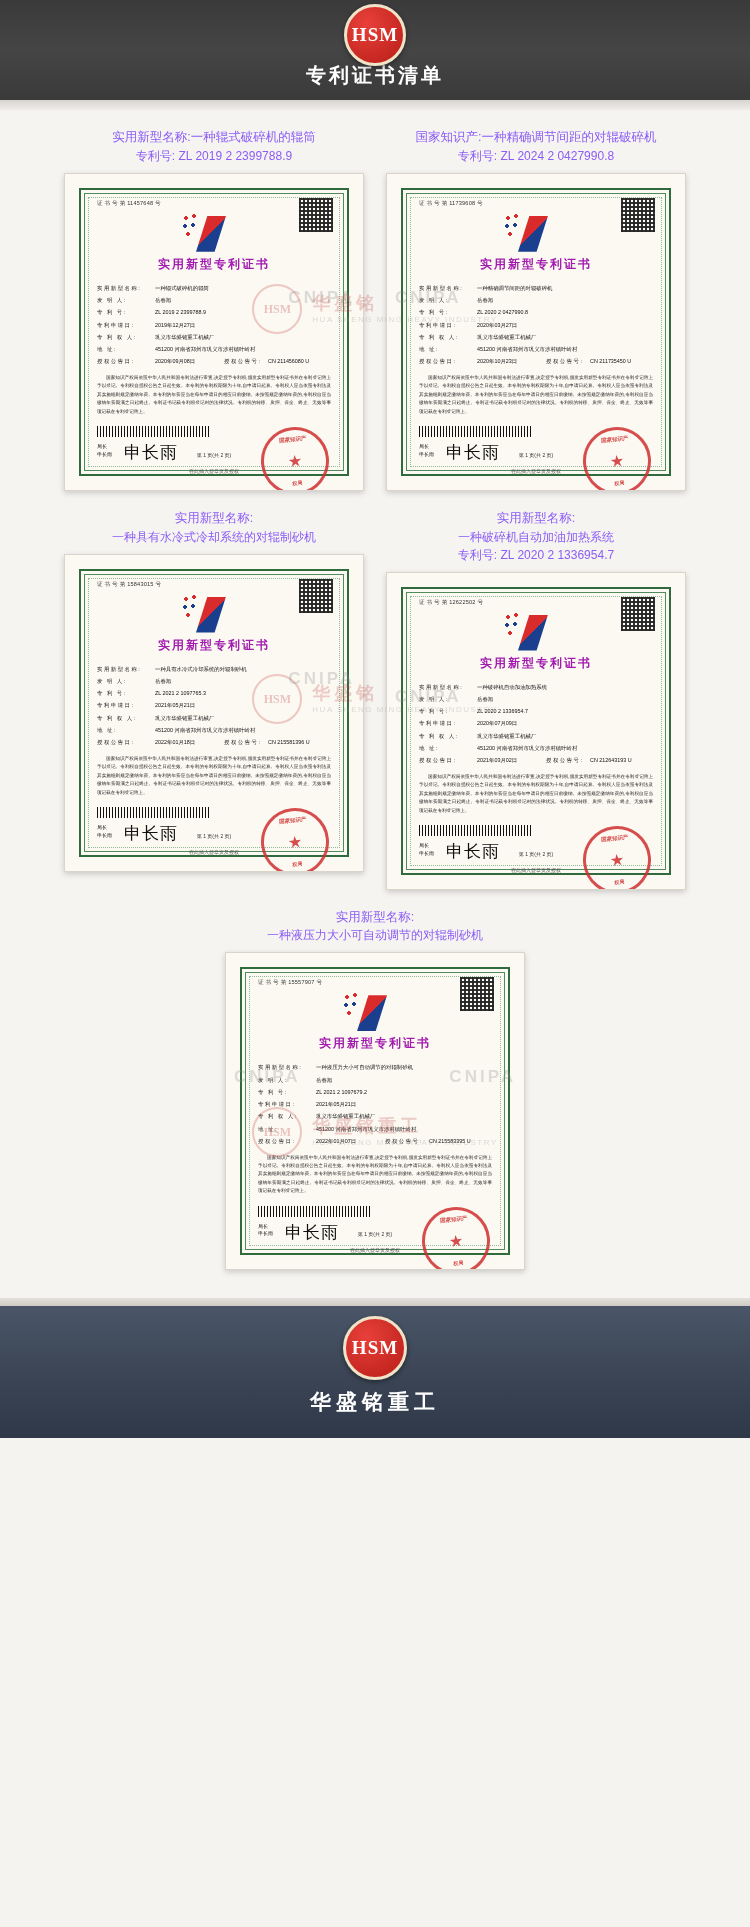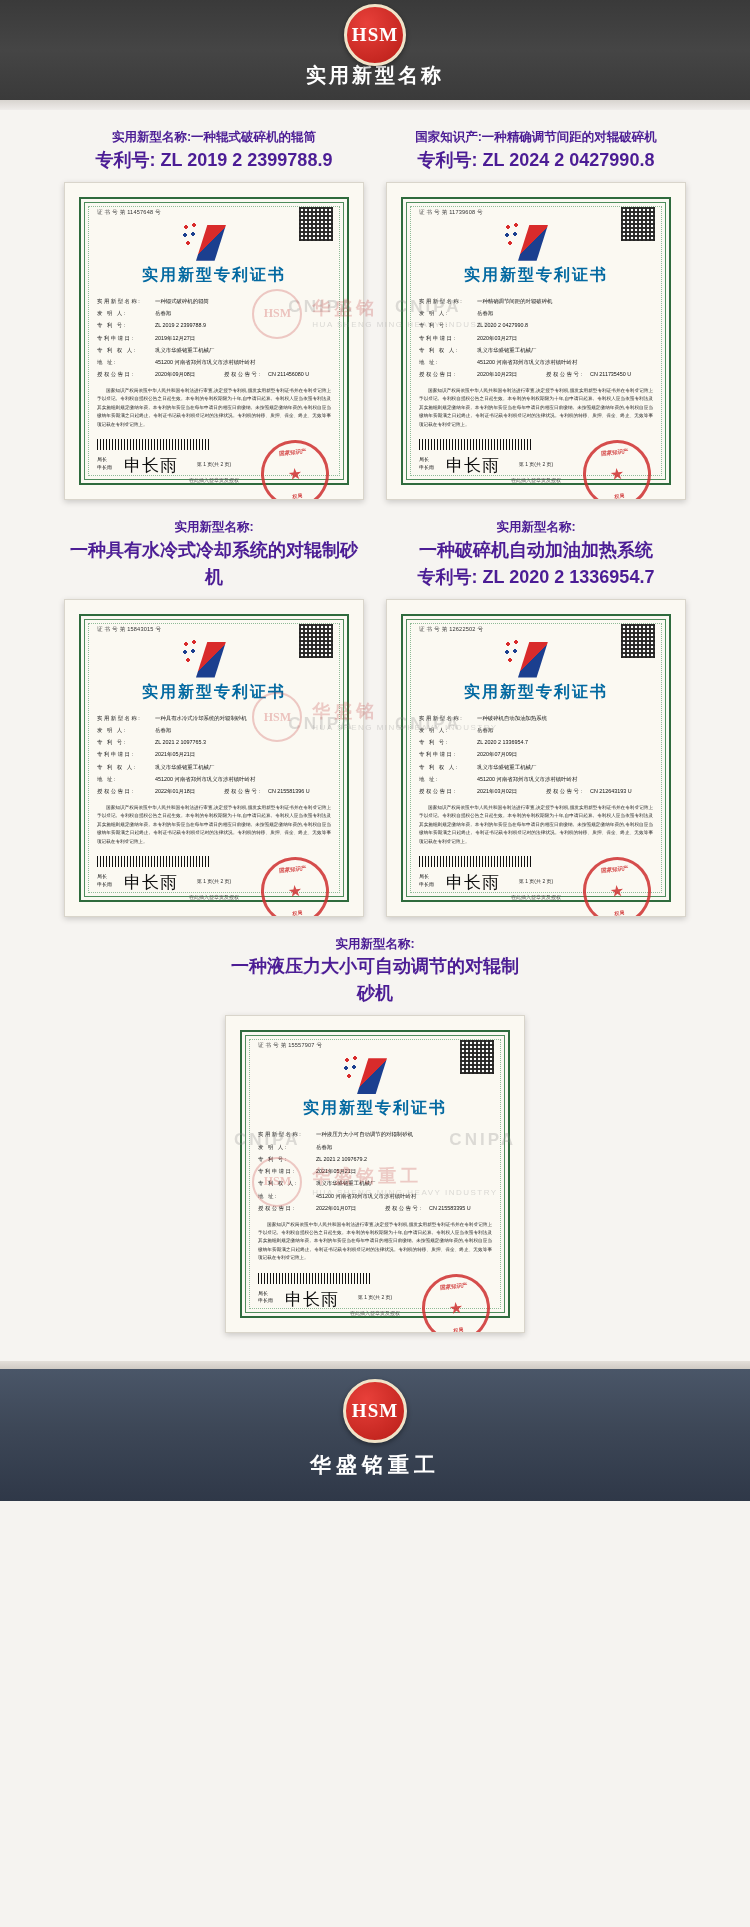--- a/index.html
+++ b/index.html
@@ -41,25 +41,25 @@
     padding:18px 0 10px 0;
   }
   .row{
     display:flex;justify-content:center;gap:22px;
     margin-bottom:18px;
   }
   .row.single{justify-content:center;}
 
   .cert{width:300px;}
   .cap{
-    text-align:center;color:#4c1d95;font-weight:bold;
+    text-align:center;color:#8b5cf6;font-weight:normal;
     line-height:1.5;margin-bottom:8px;
   }
   .cap .l1{font-size:12.5px;}
-  .cap .l2{font-size:18px;}
+  .cap .l2{font-size:12px;}
 
   
   .sheet{
     position:relative;
     background:#fbf9f2;
     border:1px solid #d9d5cb;
     box-shadow:0 2px 6px rgba(0,0,0,.18);
     padding:10px;
     height:318px;
     box-sizing:border-box;
@@ -106,21 +106,21 @@
   .emblem .stars{
     position:absolute;left:0;top:0;width:20px;height:26px;
     background:
       radial-gradient(circle 2px at 4px 4px,#d92b2b 99%,transparent),
       radial-gradient(circle 2px at 12px 2px,#d92b2b 99%,transparent),
       radial-gradient(circle 2px at 3px 12px,#1b3f8f 99%,transparent),
       radial-gradient(circle 2px at 11px 11px,#1b3f8f 99%,transparent),
       radial-gradient(circle 2px at 6px 20px,#d92b2b 99%,transparent);
   }
   .cert-title{
-    text-align:center;font-size:16px;font-weight:bold;color:#0369a1;
+    text-align:center;font-size:12px;font-weight:bold;color:#a21caf;
     letter-spacing:2px;font-family:"Liberation Serif","DejaVu Serif",serif;
     margin:0 0 12px 0;
   }
   .fields{margin-top:6px;}
   .f{
     display:flex;align-items:baseline;margin-bottom:5.5px;font-size:5.4px;
     line-height:1.25;
   }
   .f .k{width:58px;flex:none;color:#222;letter-spacing:1.5px;}
   .f .v{flex:1;border-bottom:0;color:#111;}
@@ -214,21 +214,21 @@
     color:#fff;font-size:21px;font-weight:bold;letter-spacing:5px;
   }
 </style>
 </head>
 <body>
 
 <div class="page">
 
   <div class="top-band">
     <div class="logo-badge">HSM</div>
-    <div class="top-title">实用新型名称</div>
+    <div class="top-title">专利证书清单</div>
   </div>
   <div class="band-sep"></div>
 
   <div class="content">
 
     <div class="row row-rel">
 
       <div class="cert">
         <div class="cap">
           <div class="l1">实用新型名称:一种辊式破碎机的辊筒</div>

